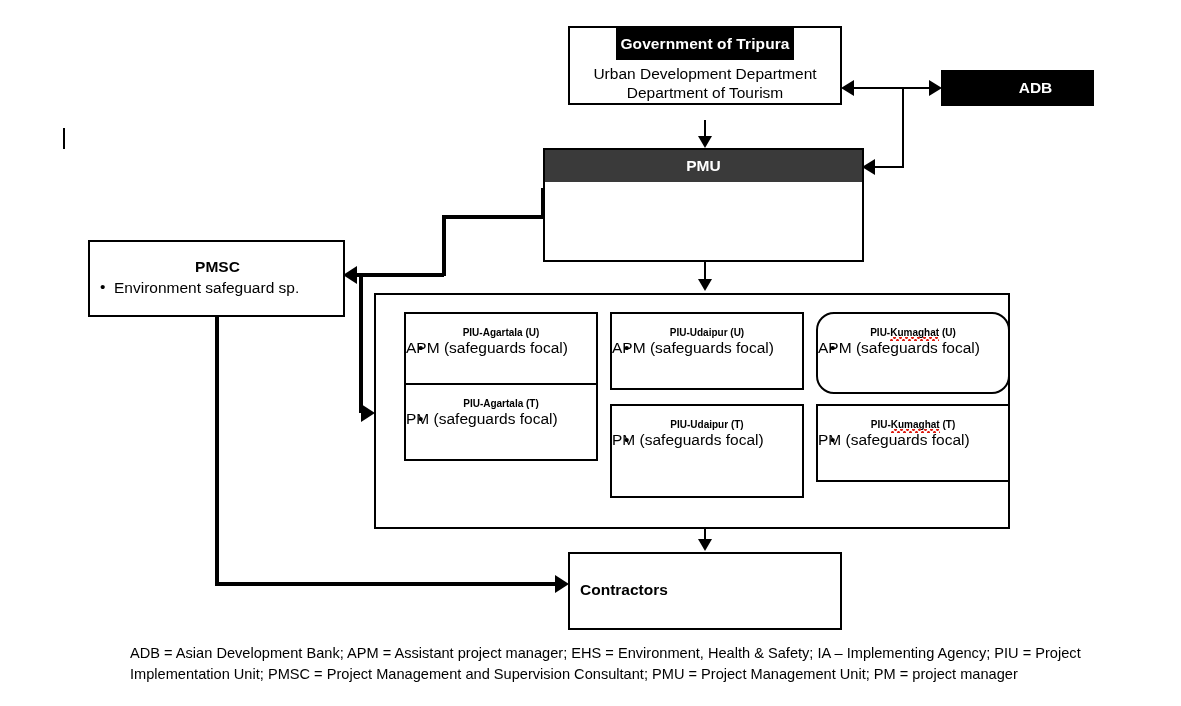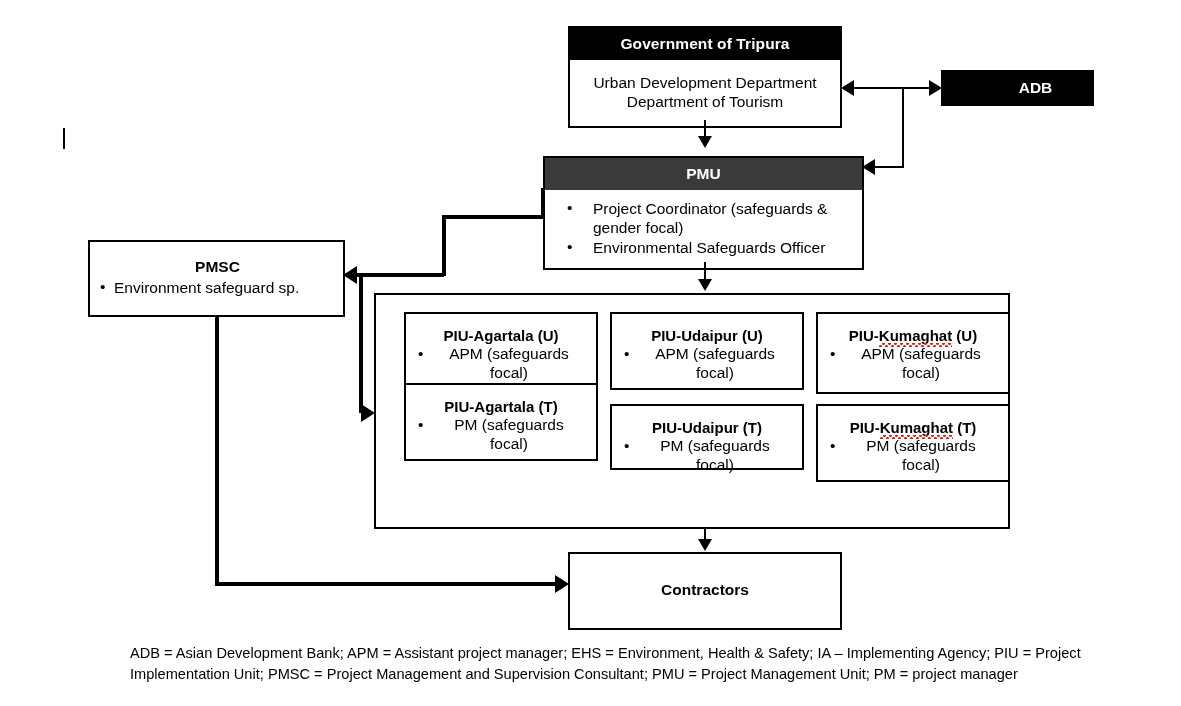--- a/index.html
+++ b/index.html
@@ -79,31 +79,30 @@
     position: absolute;
     border: 2px solid #000000;
     background: #ffffff;
     display: flex;
     flex-direction: column;
     justify-content: flex-start;
     padding-top: 13px;
   }
   .piu-title {
     font-weight: bold;
-    font-size: 15px;
+    font-size: 10px;
     text-align: center;
     position: relative;
     display: inline-block;
   }
   .piu-sub {
     font-size: 15.5px;
-    text-align: center;
+    text-align: left;
     line-height: 1.22;
     position: relative;
-    padding-left: 30px;
     padding-right: 14px;
     margin-top: 1px;
   }
   .piu-sub:before {
     content: "\2022";
     position: absolute;
     left: 12px;
     top: 0;
   }
 
@@ -164,21 +163,21 @@
     text-align: left;
   }
 </style>
 </head>
 <body>
 
 <div id="canvas">
 
   <div id="caret"></div>
 
-  <div class="node" style="left:568px; top:26px; width:274px; height:102px;">
+  <div class="node" style="left:568px; top:26px; width:274px; height:79px;align-items:center;">
     <div class="node-head">Government of Tripura</div>
     <div class="node-body" style="align-items:center; text-align:center; padding:5px 6px;">
       <div>Urban Development Department</div>
       <div>Department of Tourism</div>
     </div>
   </div>
 
   <div class="node solid-black" style="left:941px; top:70px; width:153px; height:36px;">
     <span>ADB</span>
   </div>
@@ -187,28 +186,22 @@
   <div class="arrow ar-left" style="left:841px; top:80px;"></div>
   <div class="arrow ar-right" style="left:929px; top:80px;"></div>
 
   <div class="ln v2" style="left:902px; top:88px; height:80px;"></div>
   <div class="ln h2" style="left:874px; top:166px; width:29px;"></div>
   <div class="arrow ar-left" style="left:862px; top:159px;"></div>
 
   <div class="ln v2" style="left:704px; top:120px; height:22px;"></div>
   <div class="arrow ar-down" style="left:698px; top:136px;"></div>
 
-  <div class="node" style="left:543px; top:156px; width:321px; height:114px;">
+  <div class="node" style="left:543px; top:148px; width:321px; height:114px;">
     <div class="node-head gray">PMU</div>
-    <div class="node-body" style="padding:7px 8px 7px 4px;">
-      <ul class="bl wide">
-        <li>Project Coordinator (safeguards &amp; gender focal)</li>
-        <li>Environmental Safeguards Officer</li>
-      </ul>
-    </div>
   </div>
 
   <div class="ln v4" style="left:541px; top:188px; height:30px;"></div>
   <div class="ln h4" style="left:442px; top:215px; width:101px;"></div>
   <div class="ln v4" style="left:442px; top:215px; height:61px;"></div>
   <div class="ln h4" style="left:356px; top:273px; width:88px;"></div>
   <div class="arrow ar-left-b" style="left:343px; top:266px;"></div>
 
   <div class="ln v4" style="left:359px; top:273px; height:140px;"></div>
   <div class="arrow ar-right-b" style="left:361px; top:404px;"></div>
@@ -234,44 +227,44 @@
   <div class="piu" style="left:404px; top:312px; width:194px; height:78px;">
     <div class="piu-title">PIU-Agartala (U)</div>
     <div class="piu-sub">APM (safeguards focal)</div>
   </div>
 
   <div class="piu" style="left:610px; top:312px; width:194px; height:78px;">
     <div class="piu-title">PIU-Udaipur (U)</div>
     <div class="piu-sub">APM (safeguards focal)</div>
   </div>
 
-  <div class="piu" style="left:816px; top:312px; width:194px; height:82px;">
+  <div class="piu" style="left:816px; top:312px; width:194px; height:82px;border-radius:18px;">
     <div class="piu-title">PIU-<span class="sq">Kumaghat</span> (U)</div>
     <div class="piu-sub">APM (safeguards focal)</div>
   </div>
 
   <div class="piu" style="left:404px; top:383px; width:194px; height:78px;">
     <div class="piu-title">PIU-Agartala (T)</div>
     <div class="piu-sub">PM (safeguards focal)</div>
   </div>
 
-  <div class="piu" style="left:610px; top:404px; width:194px; height:66px;">
+  <div class="piu" style="left:610px; top:404px; width:194px; height:94px;">
     <div class="piu-title">PIU-Udaipur (T)</div>
     <div class="piu-sub">PM (safeguards focal)</div>
   </div>
 
   <div class="piu" style="left:816px; top:404px; width:194px; height:78px;">
     <div class="piu-title">PIU-<span class="sq">Kumaghat</span> (T)</div>
     <div class="piu-sub">PM (safeguards focal)</div>
   </div>
 
   <div class="ln v2" style="left:704px; top:529px; height:16px;"></div>
   <div class="arrow ar-down" style="left:698px; top:539px;"></div>
 
   <div class="node" style="left:568px; top:552px; width:274px; height:78px;">
     <div class="node-body" style="padding:6px 10px;">
-      <div style="text-align:center; font-weight:bold; font-size:15.5px; margin-bottom:1px;">Contractors</div>
+      <div style="text-align:left; font-weight:bold; font-size:15.5px; margin-bottom:1px;">Contractors</div>
     </div>
   </div>
 
   <div id="footnote">ADB = Asian Development Bank; APM = Assistant project manager; EHS = Environment, Health &amp; Safety; IA – Implementing Agency; PIU = Project Implementation Unit; PMSC = Project Management and Supervision Consultant; PMU = Project Management Unit; PM = project manager</div>
 
 </div>
 
 </body></html>

